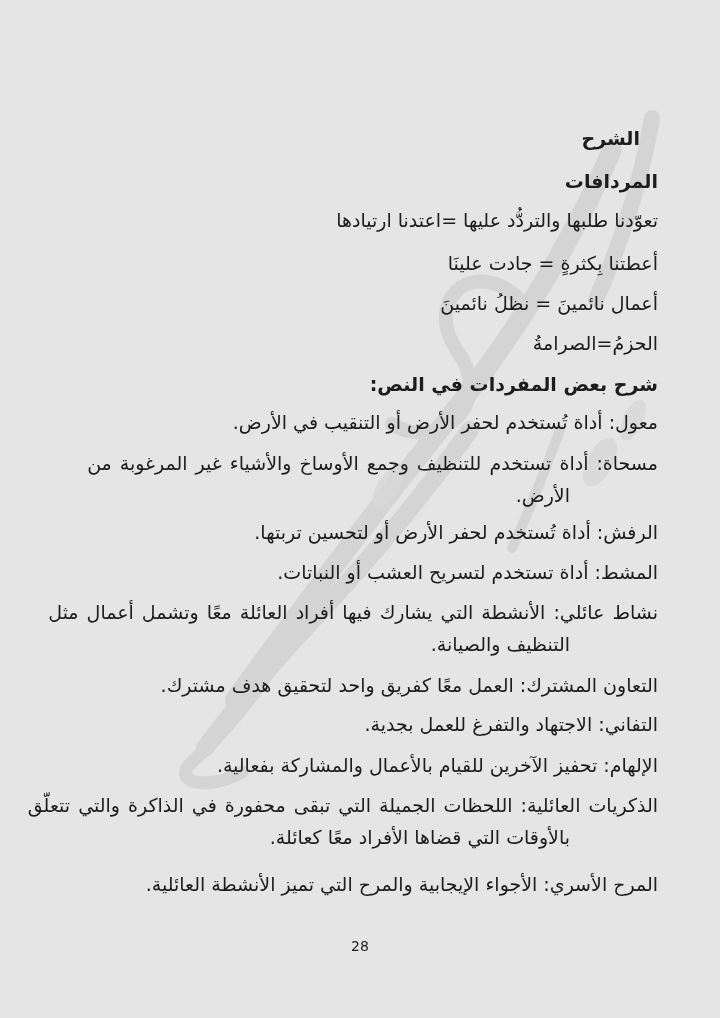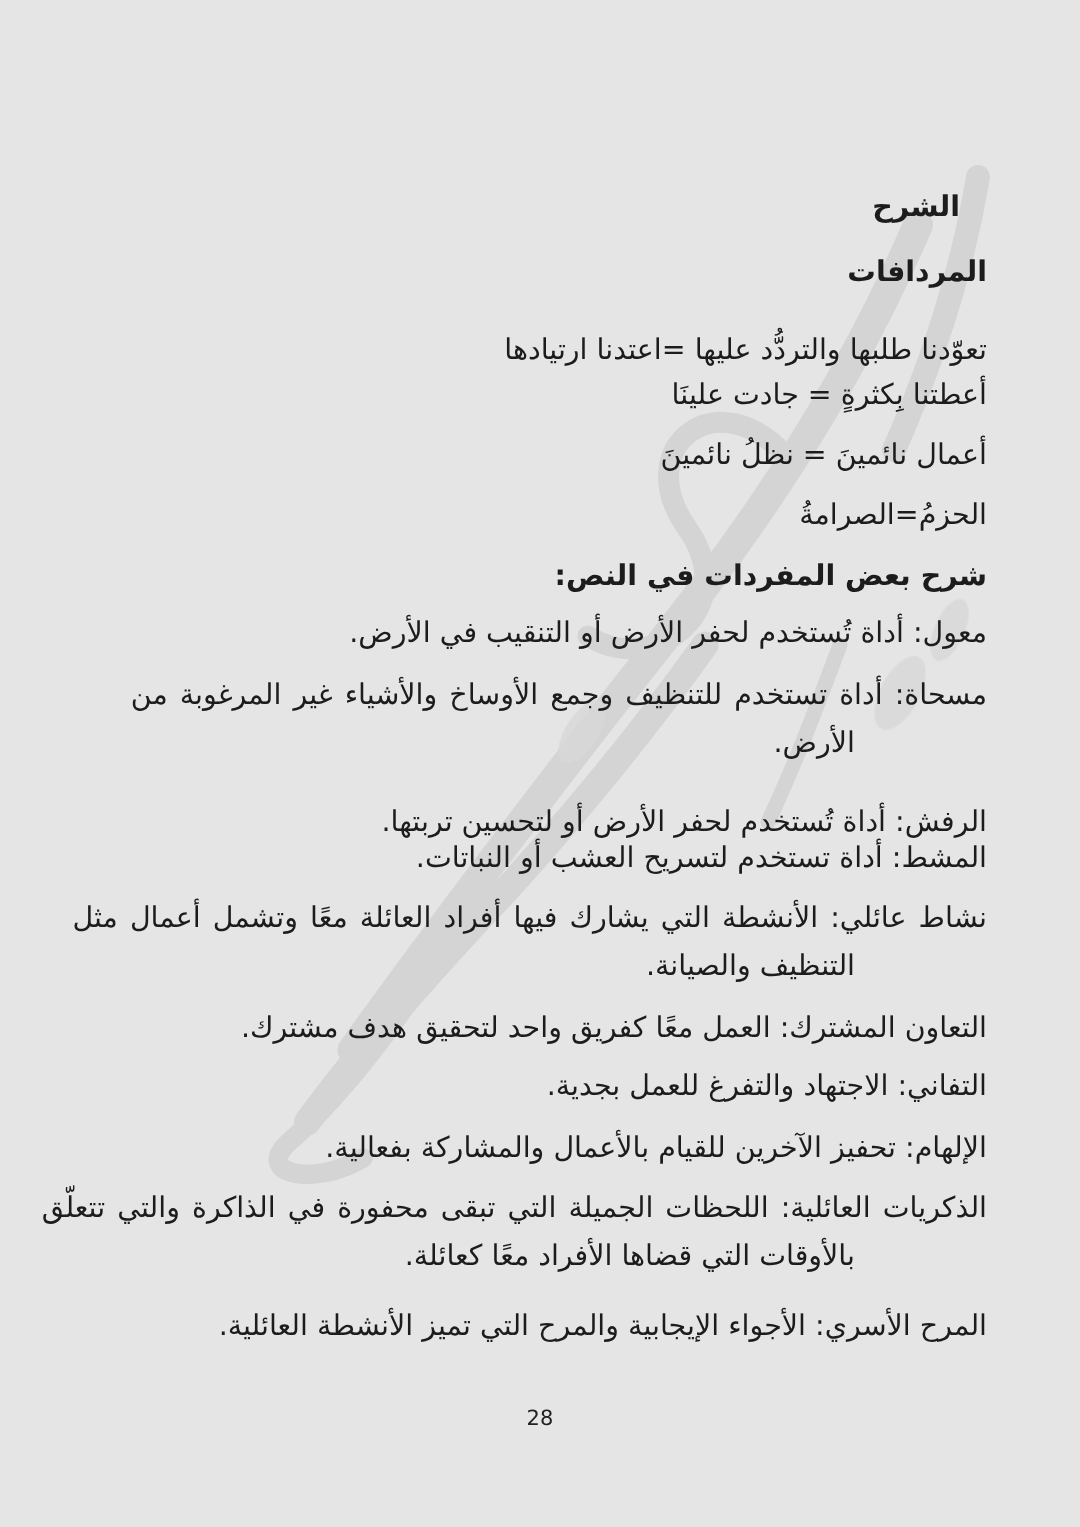--- a/index.html
+++ b/index.html
@@ -57,33 +57,33 @@
     <g fill="#d7d7d7" stroke="none" opacity="0.8">
       <ellipse cx="600" cy="462" rx="13" ry="27" transform="rotate(28 600 462)"></ellipse>
       <ellipse cx="633" cy="420" rx="10" ry="22" transform="rotate(24 633 420)"></ellipse>
       <ellipse cx="388" cy="488" rx="11" ry="24" transform="rotate(32 388 488)"></ellipse>
     </g>
   </svg>
 
   <div class="txt bold" style="top:122px;right:80px;">الشرح</div>
   <div class="txt bold" style="top:165px;right:62px;">المردافات</div>
 
-  <div class="txt r" style="top:217px;">تعوّدنا طلبها والتردُّد عليها =اعتدنا ارتيادها</div>
+  <div class="txt r" style="top:204px;">تعوّدنا طلبها والتردُّد عليها =اعتدنا ارتيادها</div>
   <div class="txt r" style="top:247px;">أعطتنا بِكثرةٍ = جادت علينَا</div>
   <div class="txt r" style="top:287px;">أعمال نائمينَ = نظلُ نائمينَ</div>
   <div class="txt r" style="top:327px;">الحزمُ=الصرامةُ</div>
 
   <div class="txt bold r" style="top:368px;">شرح بعض المفردات في النص:</div>
 
   <div class="txt r" style="top:406px;">معول: أداة تُستخدم لحفر الأرض أو التنقيب في الأرض.</div>
 
   <div class="txt r stretch" style="top:447px;">مسحاة: أداة تستخدم للتنظيف وجمع الأوساخ والأشياء غير المرغوبة من</div>
   <div class="txt cont" style="top:479px;">الأرض.</div>
 
-  <div class="txt r" style="top:516px;margin-top:16px;">الرفش: أداة تُستخدم لحفر الأرض أو لتحسين تربتها.</div>
+  <div class="txt r" style="top:516px;">الرفش: أداة تُستخدم لحفر الأرض أو لتحسين تربتها.</div>
   <div class="txt r" style="top:556px;">المشط: أداة تستخدم لتسريح العشب أو النباتات.</div>
 
   <div class="txt r stretch" style="top:596px;">نشاط عائلي: الأنشطة التي يشارك فيها أفراد العائلة معًا وتشمل أعمال مثل</div>
   <div class="txt cont" style="top:628px;">التنظيف والصيانة.</div>
 
   <div class="txt r" style="top:669px;">التعاون المشترك: العمل معًا كفريق واحد لتحقيق هدف مشترك.</div>
   <div class="txt r" style="top:708px;">التفاني: الاجتهاد والتفرغ للعمل بجدية.</div>
   <div class="txt r" style="top:749px;">الإلهام: تحفيز الآخرين للقيام بالأعمال والمشاركة بفعالية.</div>
 
   <div class="txt r stretch" style="top:789px;">الذكريات العائلية: اللحظات الجميلة التي تبقى محفورة في الذاكرة والتي تتعلّق</div>

